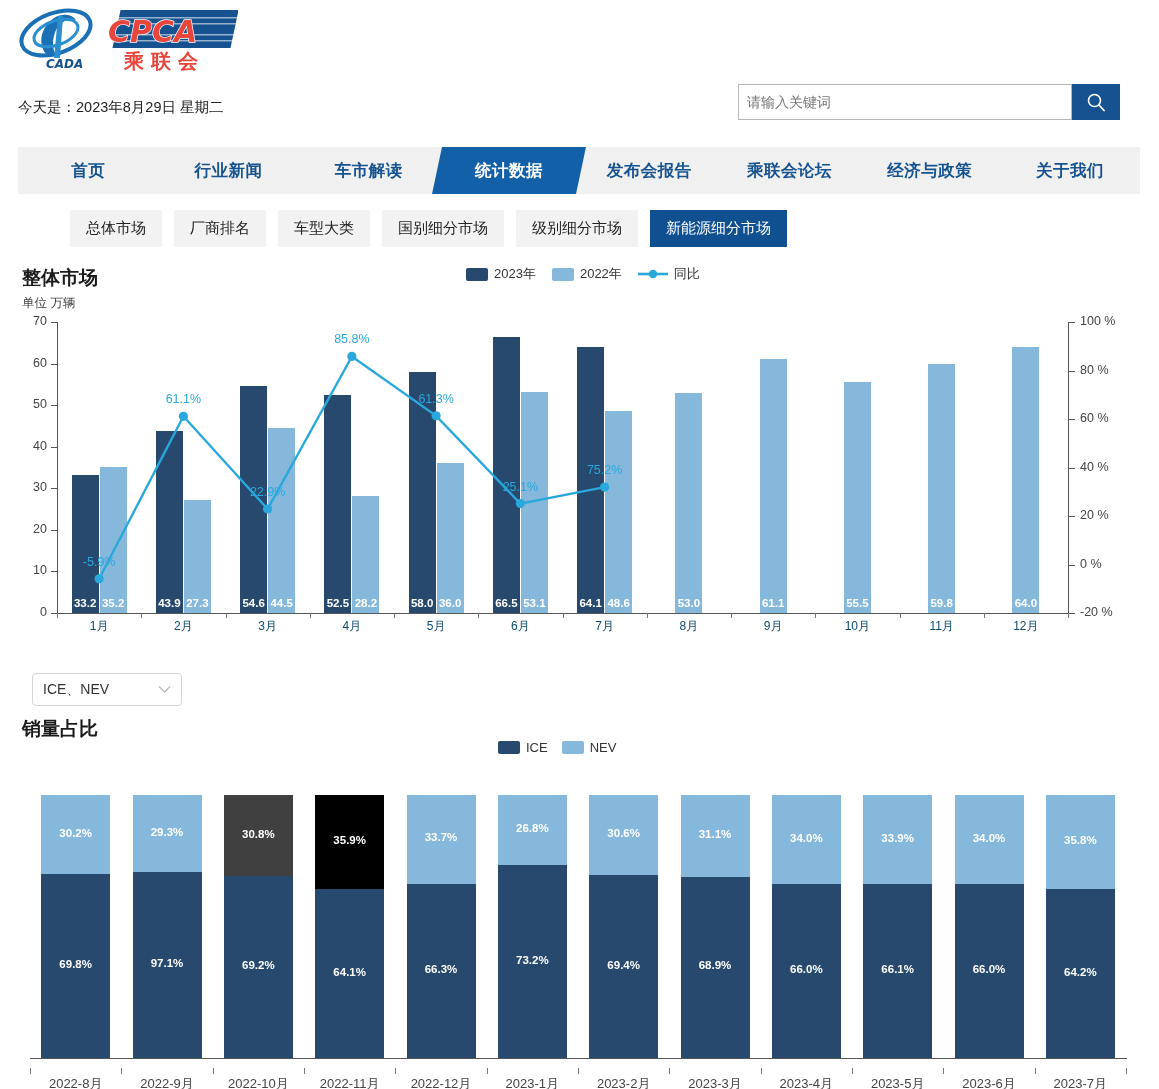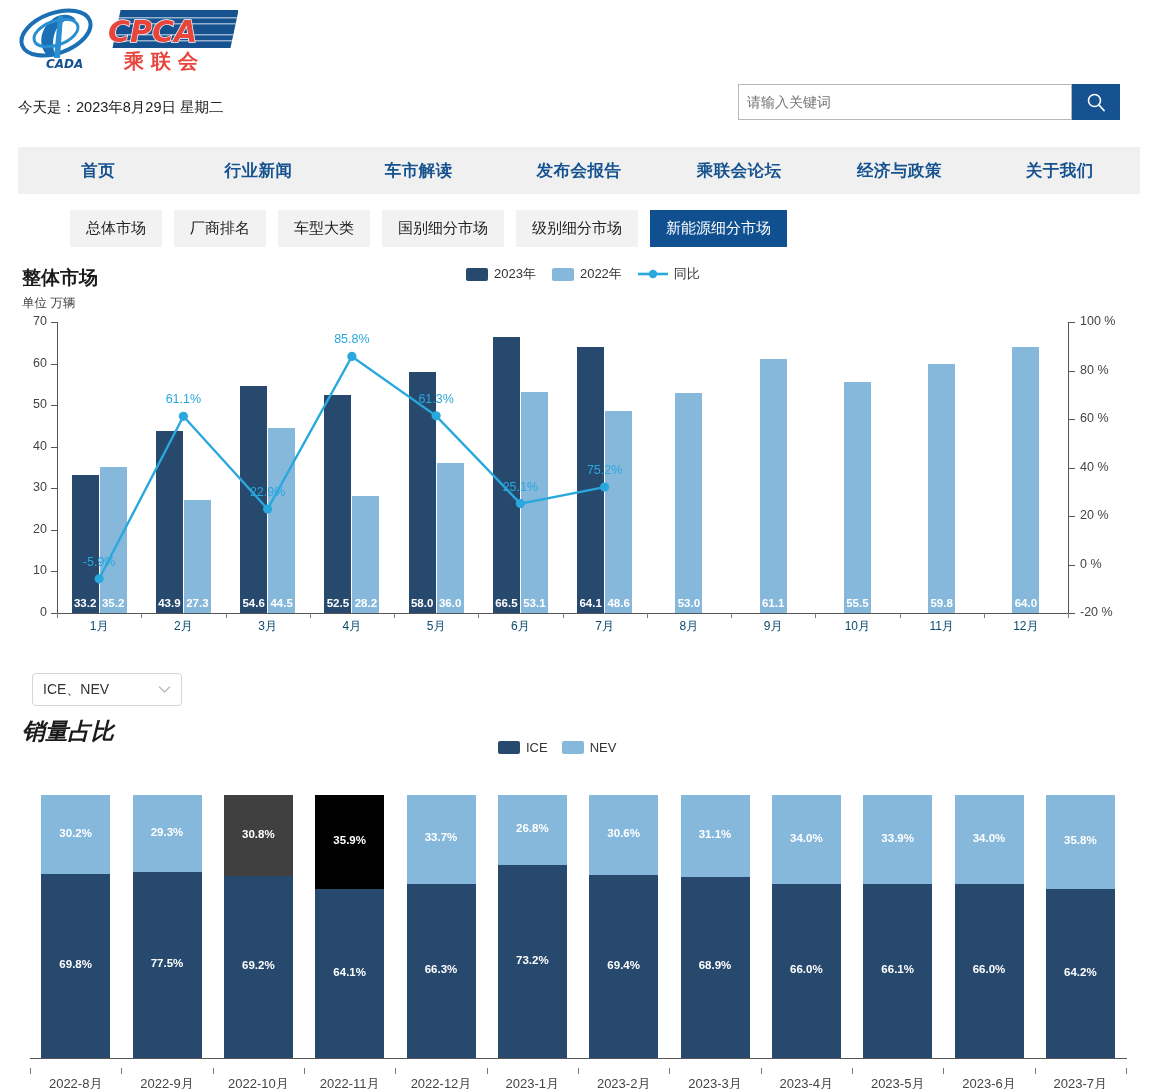--- a/index.html
+++ b/index.html
@@ -98,21 +98,21 @@
   
   .dropdown {
     position:absolute; left:32px; top:673px; width:150px; height:33px;
     border:1px solid #d5d5d5; border-radius:4px; background:#fff;
     display:flex; align-items:center; padding:0 10px; cursor:pointer;
     font-size:14px; color:#333;
   }
   .dd-caret { margin-left:auto; color:#aaa; font-size:12px; }
 
   
-  .sec2-title { position:absolute; left:22px; top:716px; font-size:23px; font-weight:bold; color:#1a1a1a;font-style:italic; }
+  .sec2-title { position:absolute; left:22px; top:716px; font-size:19px; font-weight:bold; color:#1a1a1a; }
   .legend2 { position:absolute; left:498px; top:740px; display:flex; align-items:center; gap:14px; font-size:13px; color:#333; }
 
   .chart2 { position:absolute; left:0; top:785px; width:1159px; height:304px; }
   .c2-plot { position:absolute; left:30px; top:10px; width:1096px; height:263px; }
   .stack { position:absolute; bottom:0; }
   .seg { position:absolute; left:0; width:100%; }
   .seg-lbl { position:absolute; left:0; width:100%; text-align:center; font-size:11.5px; color:#fff; font-weight:bold; }
   .xcat2 { position:absolute; top:280px; font-size:13px; color:#444; text-align:center; }
   .xtick2 { position:absolute; top:273px; width:1px; height:6px; background:#777; }
 </style>
@@ -160,20 +160,23 @@
 
 <div class="nav">
   <div class="nav-item">
       <span>首页</span>
     </div>
   <div class="nav-item">
       <span>行业新闻</span>
     </div>
   <div class="nav-item">
       <span>车市解读</span>
+    </div>
+  <div class="nav-item active">
+      <span>统计数据</span>
     </div>
   <div class="nav-item">
       <span>发布会报告</span>
     </div>
   <div class="nav-item">
       <span>乘联会论坛</span>
     </div>
   <div class="nav-item">
       <span>经济与政策</span>
     </div>
@@ -380,21 +383,21 @@
           <span class="seg-lbl" style="top:83.78699999999999px">69.8%</span>
         </div>
         <div class="seg" style="bottom:183.57399999999998px;height:79.426px;background:#85b8db">
           <span class="seg-lbl" style="top:31.713px">30.2%</span>
         </div>
       </div>
       <div class="xtick2" style="left:0px"></div>
       <div class="xcat2" style="left:-9.333333333333336px;width:110px">2022-8月</div>
       <div class="stack" style="left:102.5px;width:69px;height:263px">
         <div class="seg" style="bottom:0;height:185.94100000000003px;background:#27496d">
-          <span class="seg-lbl" style="top:84.97050000000002px">77.5%</span>
+          <span class="seg-lbl" style="top:84.97050000000002px">97.1%</span>
         </div>
         <div class="seg" style="bottom:185.94100000000003px;height:77.059px;background:#85b8db">
           <span class="seg-lbl" style="top:30.5295px">29.3%</span>
         </div>
       </div>
       <div class="xtick2" style="left:91.33333333333333px"></div>
       <div class="xcat2" style="left:82px;width:110px">2022-9月</div>
       <div class="stack" style="left:193.83333333333331px;width:69px;height:263px">
         <div class="seg" style="bottom:0;height:181.996px;background:#27496d">
           <span class="seg-lbl" style="top:82.998px">69.2%</span>

